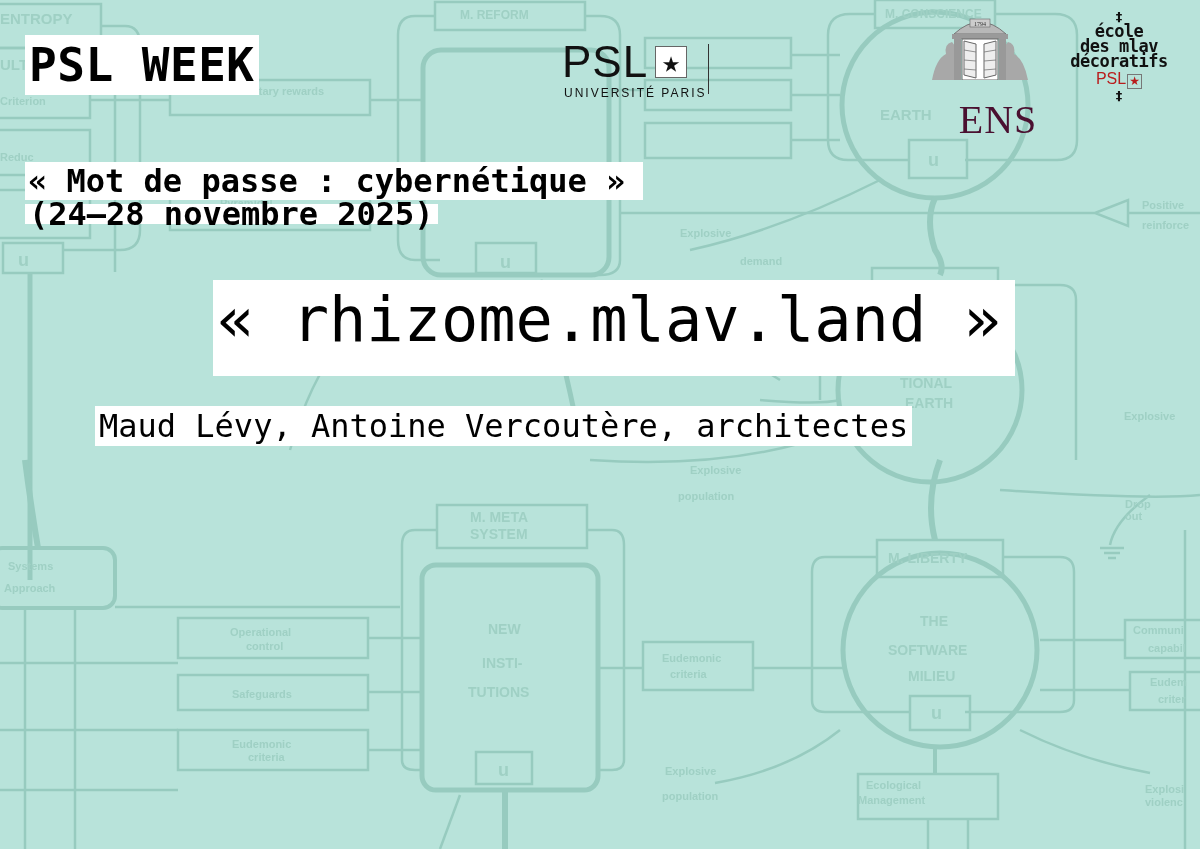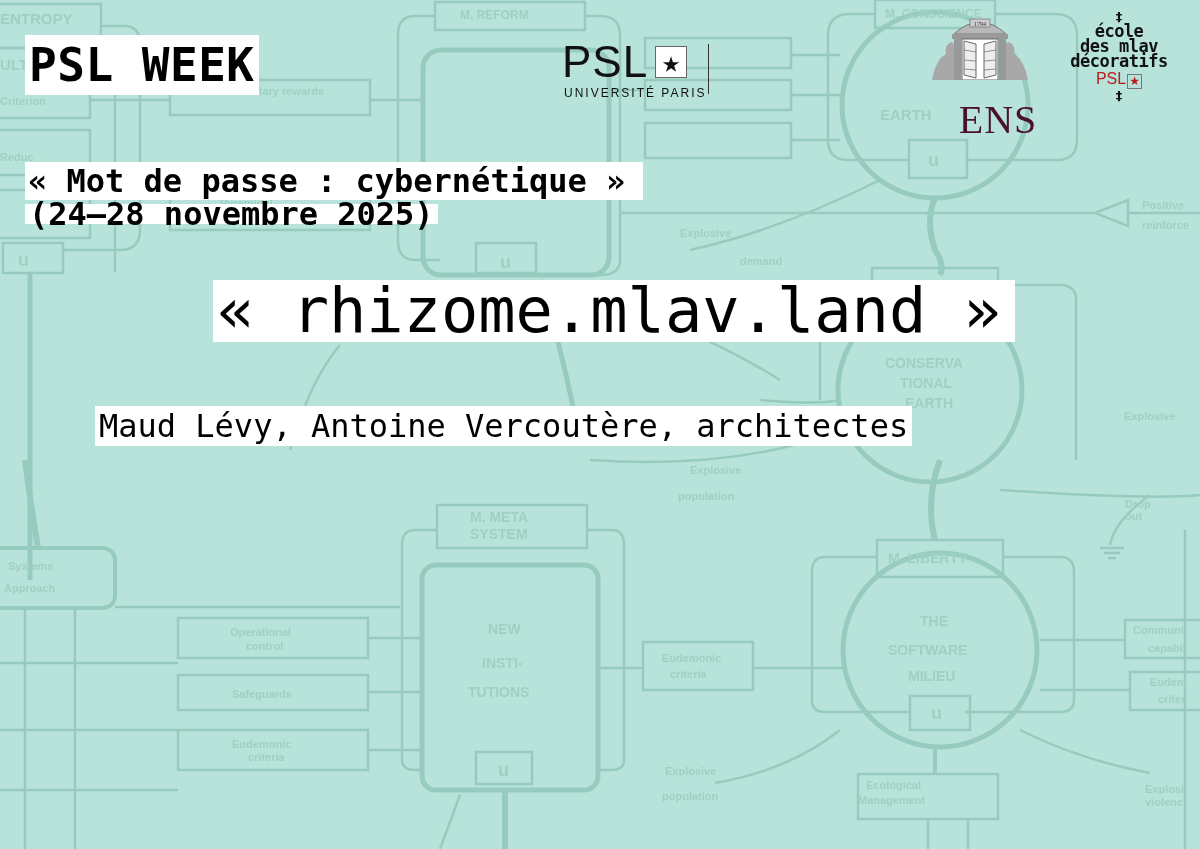--- a/index.html
+++ b/index.html
@@ -2,21 +2,21 @@
 <html><head>
 <meta charset="utf-8">
 <style>
   html, body { margin:0; padding:0; }
   body { width:1200px; height:849px; overflow:hidden; background:#b8e3da; position:relative; font-family:"DejaVu Sans Mono", monospace; }
   #bg { position:absolute; left:0; top:0; width:1200px; height:849px; }
   .hl { position:absolute; background:#ffffff; color:#000; white-space:nowrap; line-height:1; }
   .t-week { left:25px; top:35px; height:60px; padding:0 4px; font-size:46px; font-weight:bold; display:flex; align-items:center; letter-spacing:0.5px; }
   .t-mot { left:25px; top:128px; height:38px; padding:0 18px 0 3px; font-size:32px; font-weight:bold; display:flex; align-items:center;margin-top:34px; }
   .t-date { left:25px; top:204px; height:20px; padding:0 4px; font-size:32px; font-weight:bold; display:flex; align-items:center; }
-  .t-title { left:213px; top:280px; height:62px; padding:0 14px 0 4px; font-size:62px; font-weight:normal; display:flex; align-items:center; }
+  .t-title { left:213px; top:280px; height:80px; padding:0 14px 16px 4px; font-size:62px; font-weight:normal; display:flex; align-items:center; }
   .t-authors { left:95px; top:406px; height:40px; padding:0 4px; font-size:32px; font-weight:normal; display:flex; align-items:center; }
   .logo { position:absolute; }
   .psl-logo { left:562px; top:40px; width:330px; height:60px; }
   .psl-word { position:absolute; left:0; top:0; font-family:"Liberation Sans", sans-serif; font-size:44px; color:#111; letter-spacing:1px; line-height:44px; }
   .psl-star-box { position:absolute; left:93px; top:6px; width:32px; height:32px; border:1px solid #666; background:#fff; box-sizing:border-box; display:flex; align-items:center; justify-content:center; font-size:30px; line-height:1; color:#111; }
   .psl-sub { position:absolute; left:2px; top:46px; font-family:"Liberation Sans", sans-serif; font-size:12px; letter-spacing:2px; color:#111; }
   .psl-divider { position:absolute; left:146px; top:4px; width:1px; height:50px; background:#333; }
   .sacre-word { position:absolute; left:164px; top:0; font-family:"Liberation Sans", sans-serif; font-size:44px; color:#111; letter-spacing:0.5px; line-height:44px; }
   .ens-logo { left:932px; top:14px; width:96px; height:100px; }
   .ens-letters { position:absolute; left:20px; top:66px; width:92px; font-family:"Liberation Serif", serif; font-size:40px; color:#4a1030; text-align:center; line-height:40px; letter-spacing:1px;margin-top:20px; }

